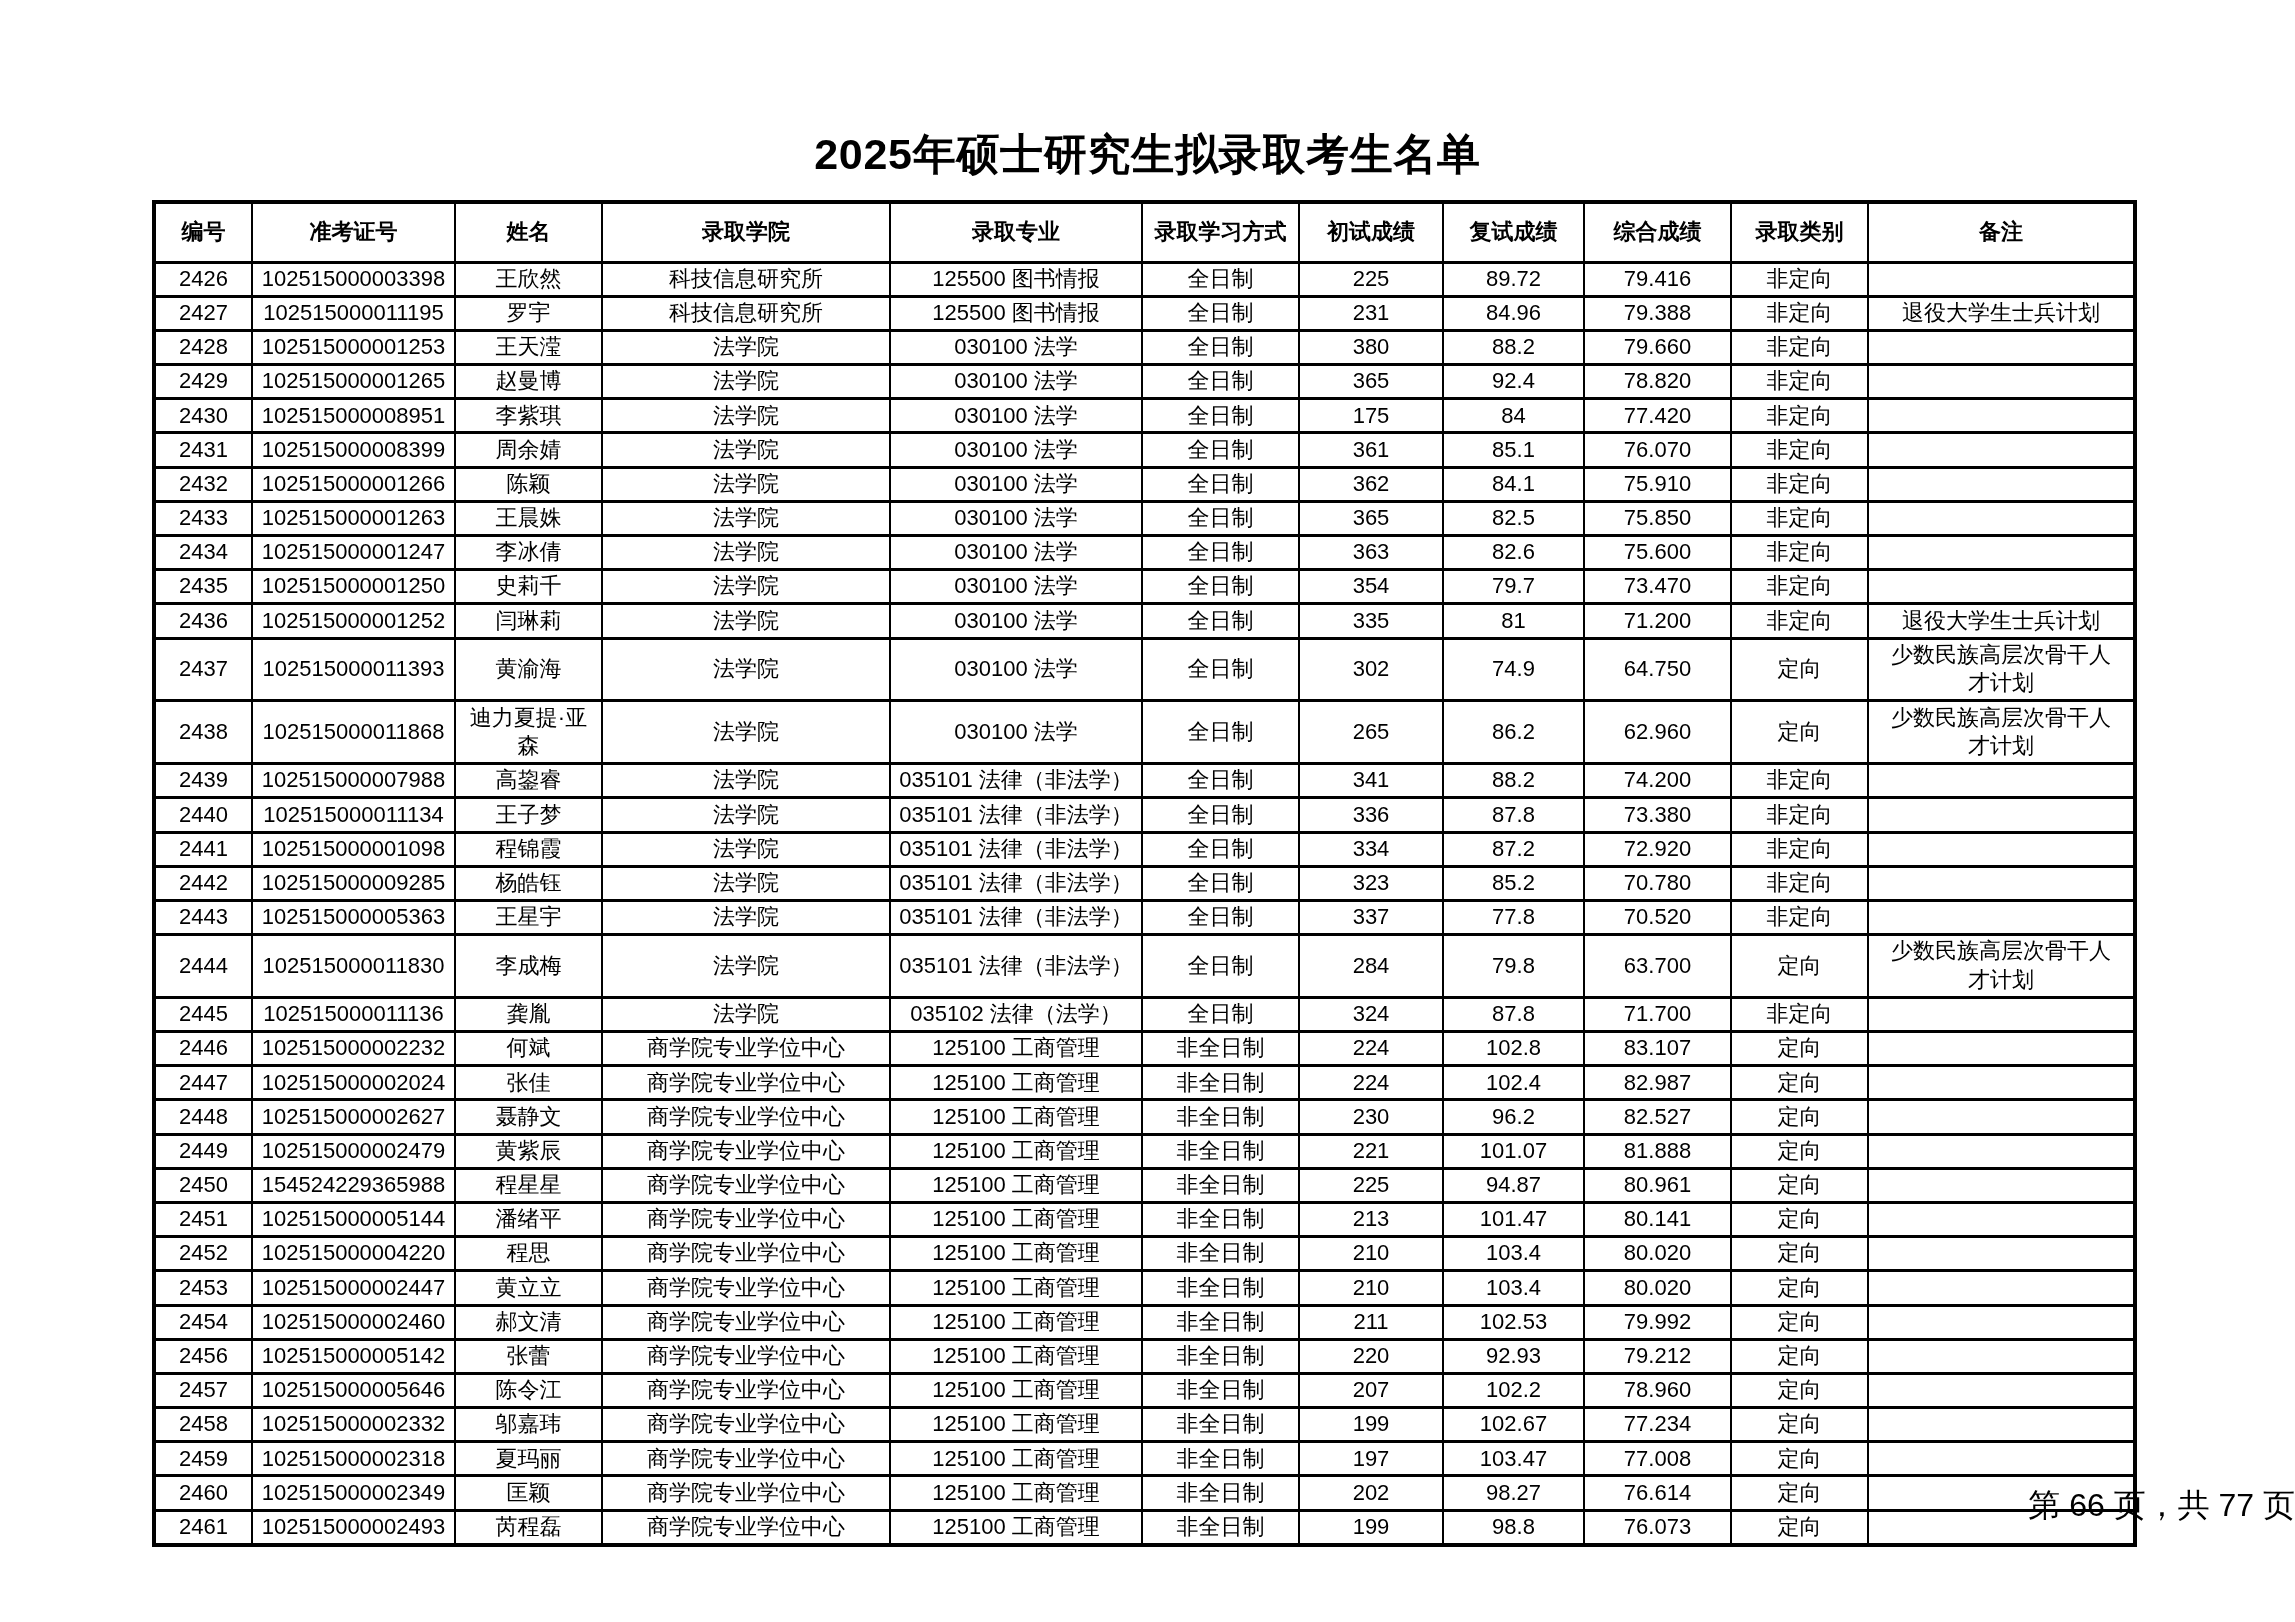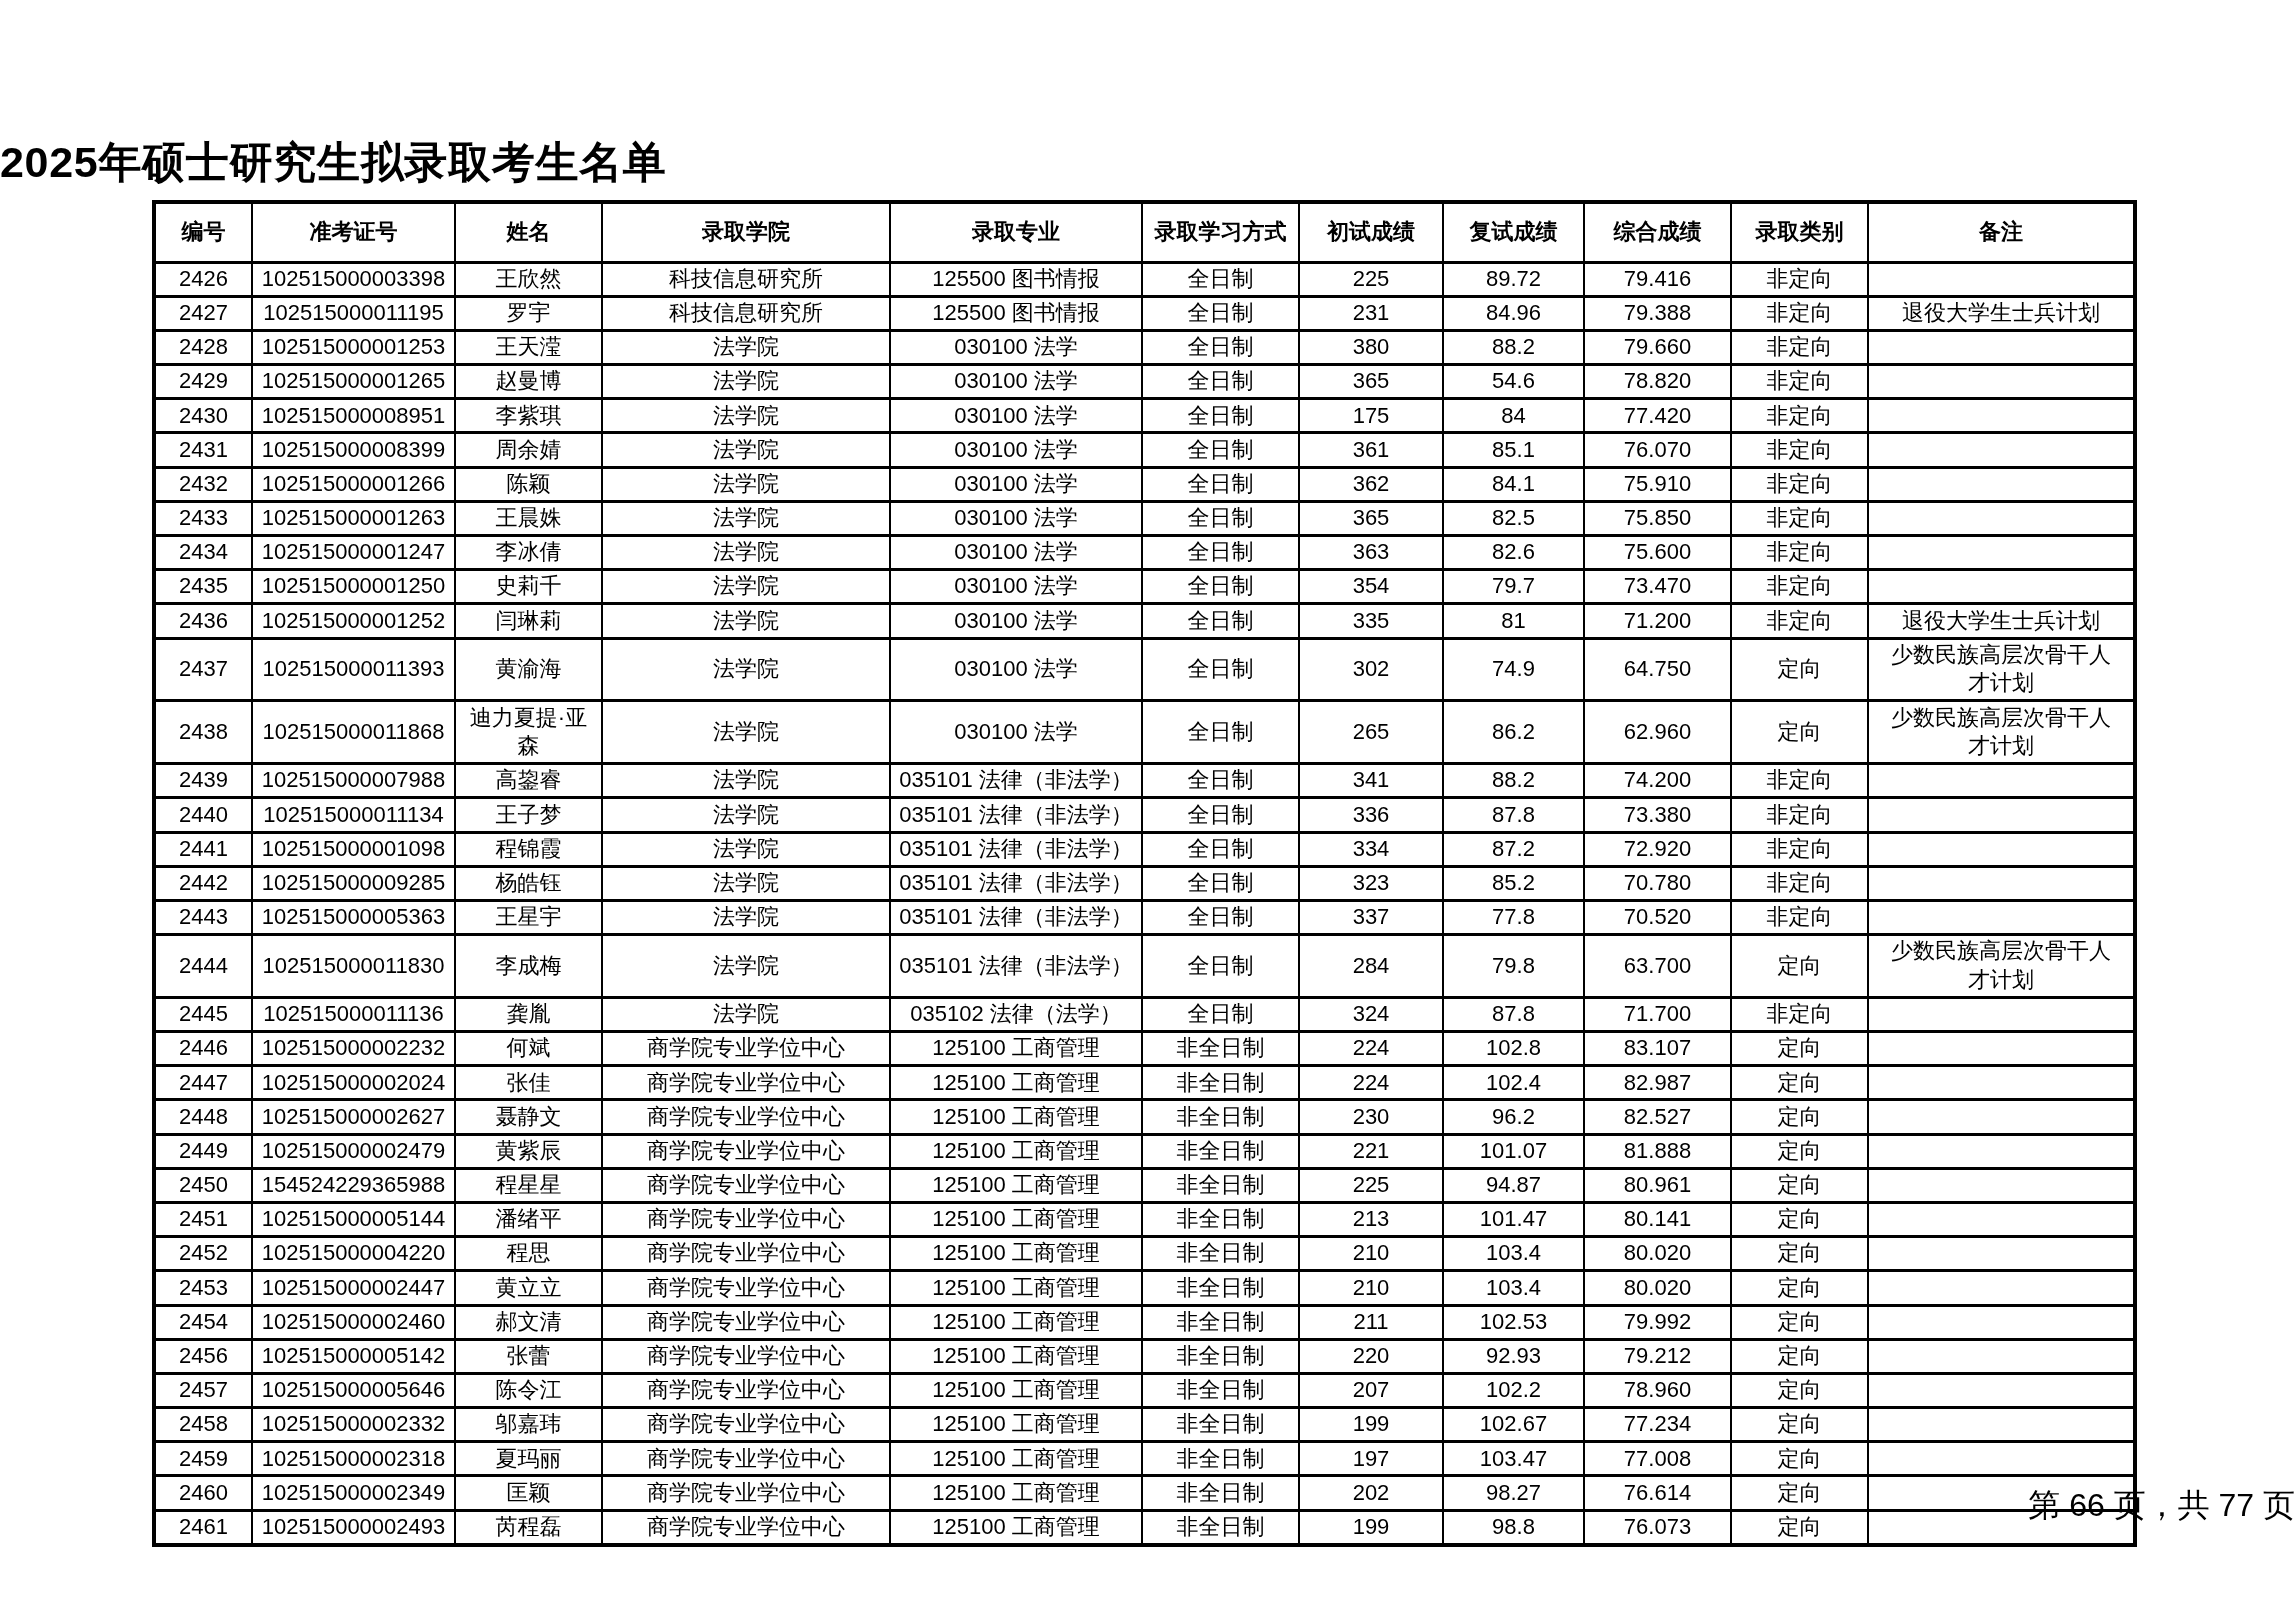--- a/index.html
+++ b/index.html
@@ -7,24 +7,24 @@
     position:relative;
     width:2295px; height:1623px;
     background:#ffffff;
     font-family:"Liberation Sans", sans-serif;
     color:#000;
     overflow:hidden;
   }
   .title {
     position:absolute;
     top:126px; left:0; width:100%;
+    text-align:center;
     font-size:43px;
     font-weight:bold;
     letter-spacing:0.7px;
-    margin-top:8px;
   }
   table.roster {
     position:absolute;
     left:152px; top:200px;
     width:1985px;
     border-collapse:collapse;
     table-layout:fixed;
     border:4.6px solid #000;
   }
   table.roster th, table.roster td {
@@ -135,21 +135,21 @@
           <td class="c10"></td>
         </tr>
         <tr>
           <td class="c0">2429</td>
           <td class="c1">102515000001265</td>
           <td class="c2">赵曼博</td>
           <td class="c3">法学院</td>
           <td class="c4">030100 法学</td>
           <td class="c5">全日制</td>
           <td class="c6">365</td>
-          <td class="c7">54.6</td>
+          <td class="c7">92.4</td>
           <td class="c8">78.820</td>
           <td class="c9">非定向</td>
           <td class="c10"></td>
         </tr>
         <tr>
           <td class="c0">2430</td>
           <td class="c1">102515000008951</td>
           <td class="c2">李紫琪</td>
           <td class="c3">法学院</td>
           <td class="c4">030100 法学</td>

